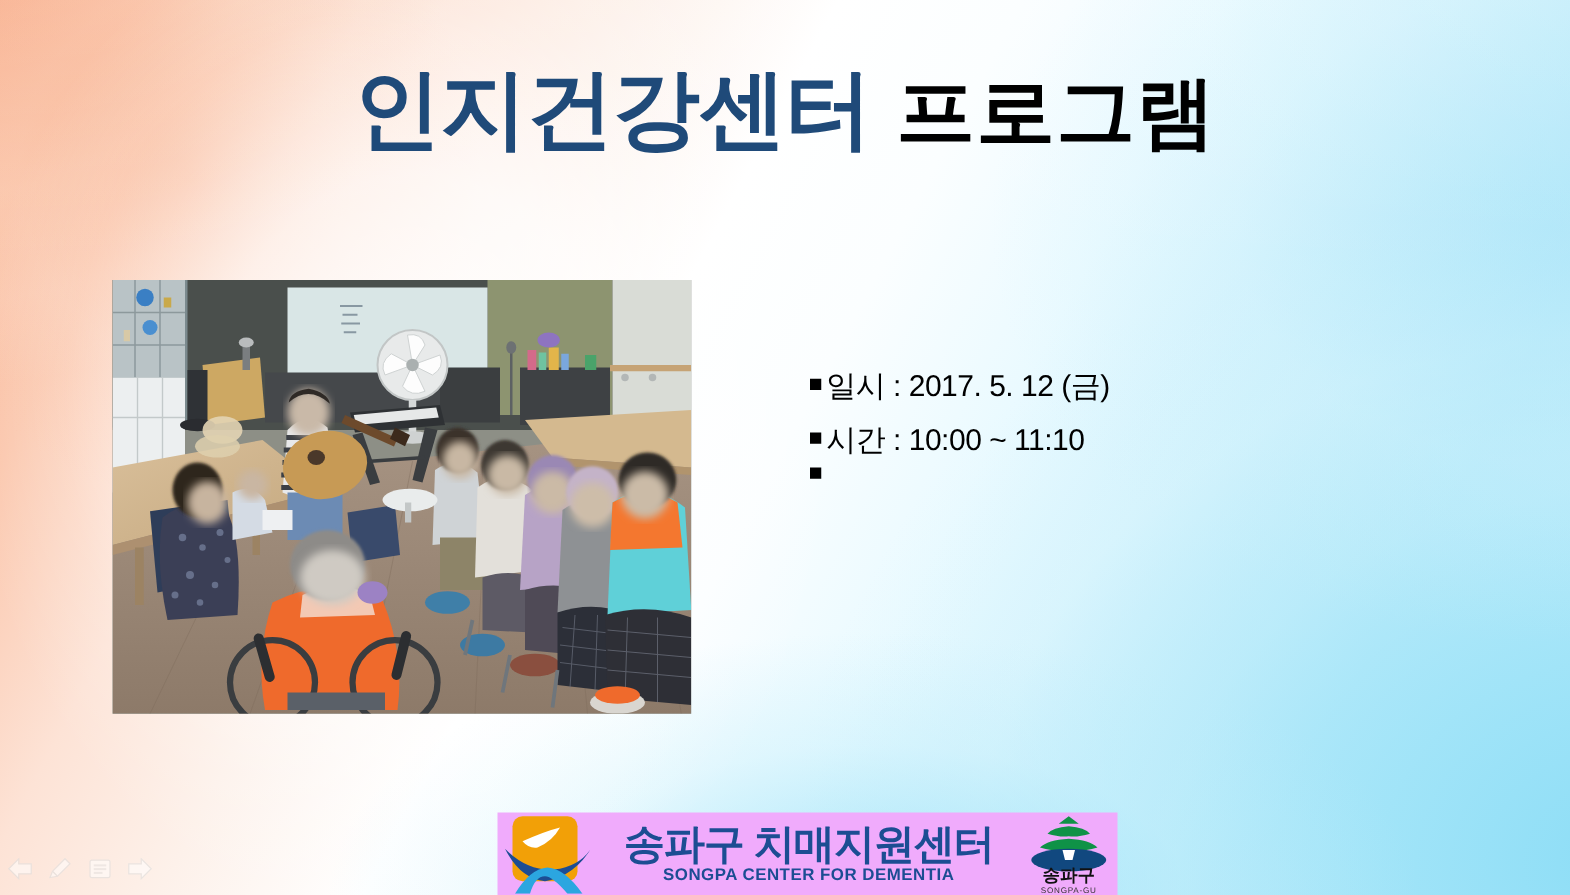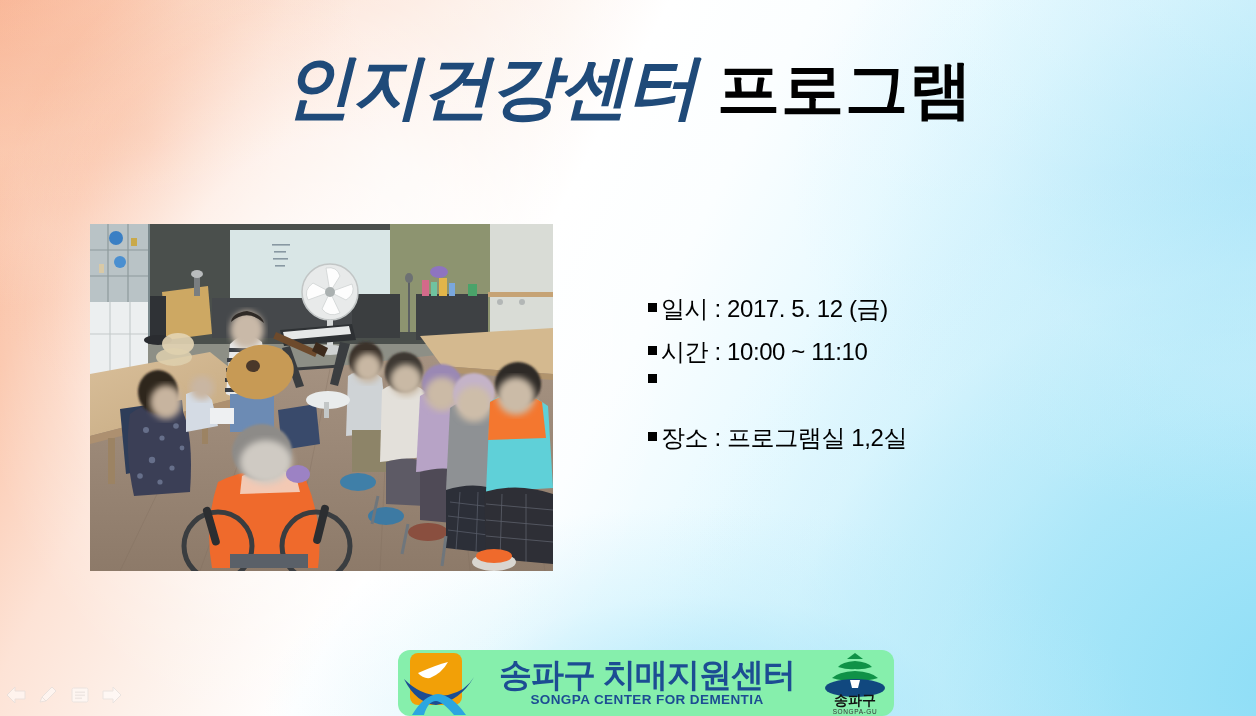--- a/index.html
+++ b/index.html
@@ -87,21 +87,20 @@
     top: 52px;
     text-align: center;
     white-space: nowrap;
     line-height: 1;
   }
   .title-main {
     font-size: 70px;
     font-weight: bold;
     color: #1f4a79;
     letter-spacing: -1px;
-    font-style: italic;
   }
   .title-sub {
     font-size: 63px;
     font-weight: bold;
     color: #000000;
     letter-spacing: 1px;
     margin-left: 20px;
   }
 
   
@@ -146,24 +145,23 @@
     letter-spacing: -0.4px;
   }
 
   
   .logo-panel {
     position: absolute;
     left: 398px;
     top: 650px;
     width: 496px;
     height: 66px;
-    background: #86efac;
+    background: #f0abfc;
     display: flex;
     align-items: center;
-    border-radius: 12px;
   }
   .logo-emblem { width: 70px; height: 64px; flex: 0 0 auto; margin-left: 6px; }
   .logo-words {
     flex: 1 1 auto;
     display: flex;
     flex-direction: column;
     align-items: center;
     justify-content: center;
     margin-left: 4px;
   }
@@ -471,24 +469,20 @@
       <span class="bullet-mark"></span>
       <span class="bullet-text">일시 : 2017. 5. 12 (금)</span>
     </div>
     <div class="bullet-row">
       <span class="bullet-mark"></span>
       <span class="bullet-text">시간 : 10:00 ~  11:10</span>
     </div>
     <div class="bullet-row">
       <span class="bullet-mark"></span>
     </div>
-    <div class="bullet-row">
-      <span class="bullet-mark"></span>
-      <span class="bullet-text">장소 : 프로그램실 1,2실</span>
-    </div>
   </div>
 
   <div class="logo-panel">
     <svg class="logo-emblem" viewBox="0 0 70 64">
       <rect x="6" y="2" width="52" height="52" rx="8" fill="#f2a007"></rect>
       <path d="M14 22 Q32 14 44 11 Q38 22 26 27 Q19 28 14 22 Z" fill="#ffffff"></path>
       <path d="M0 28 Q20 48 44 44 Q62 40 70 26 Q56 50 32 54 Q12 52 0 28 Z" fill="#1c4d93"></path>
       <path d="M8 64 Q20 44 34 43 Q48 44 62 64 L50 64 Q38 50 32 50 Q24 50 20 64 Z" fill="#2ba6e0"></path>
     </svg>
     <div class="logo-words">

